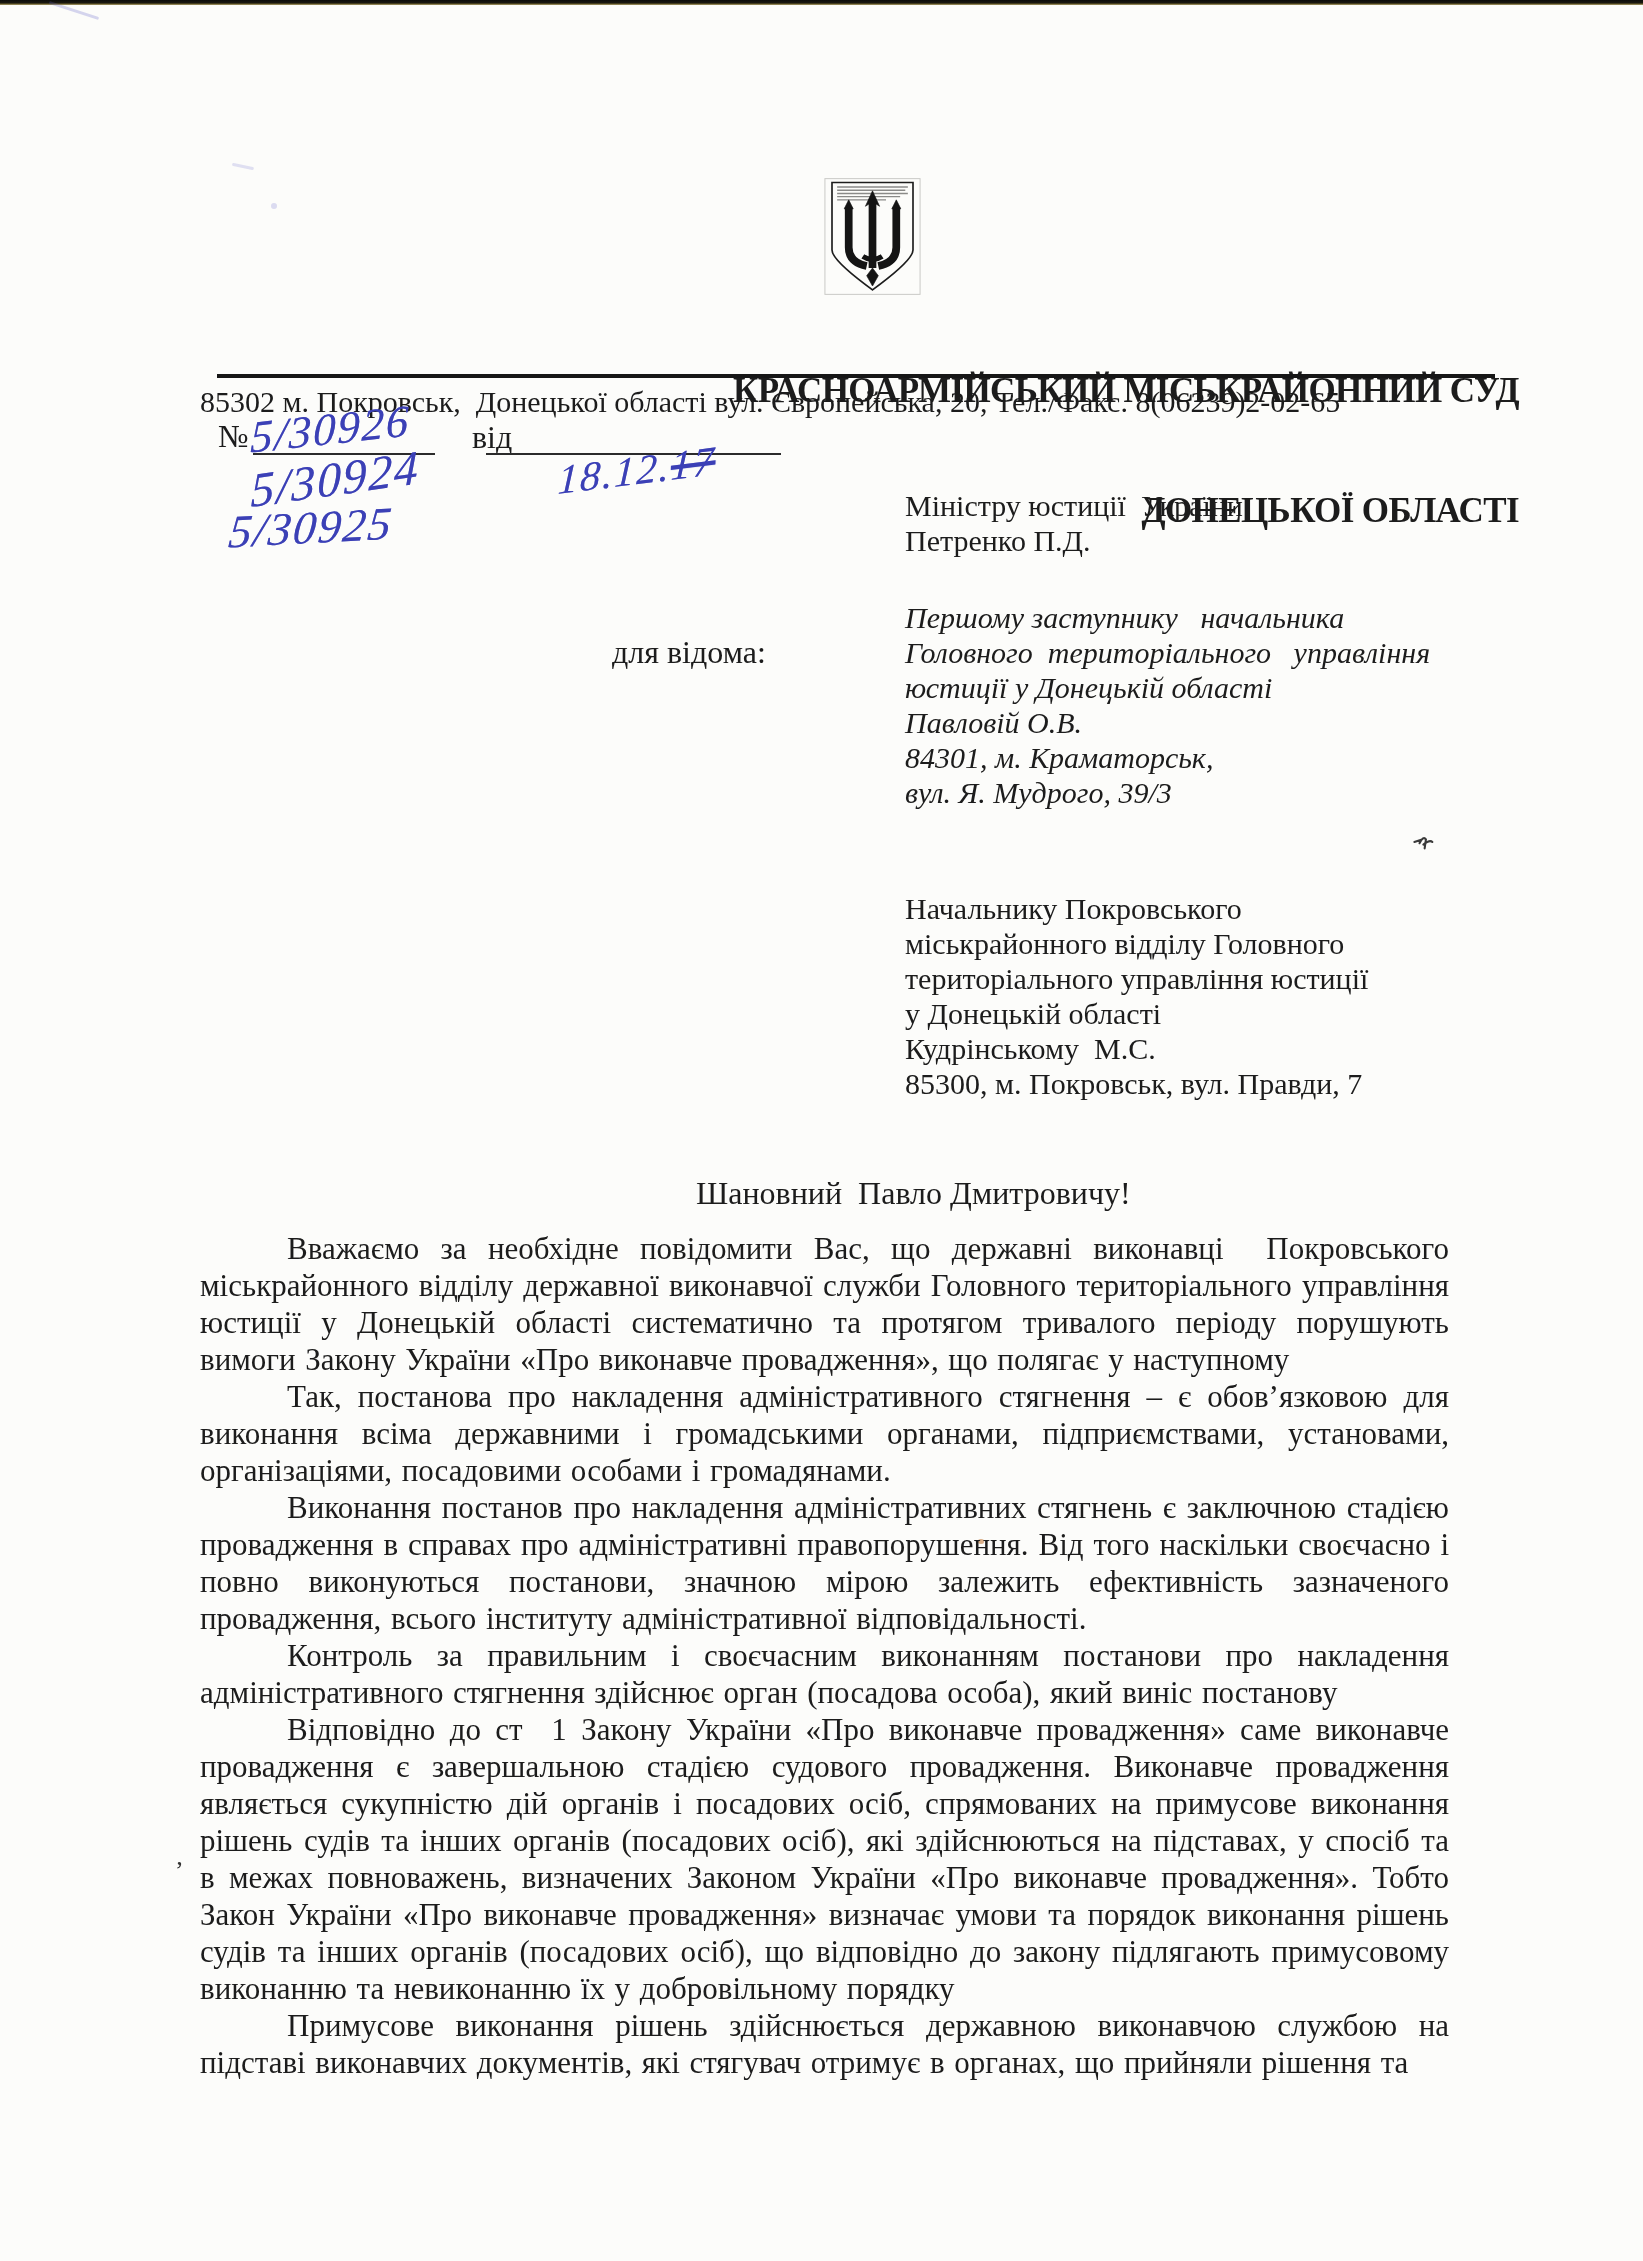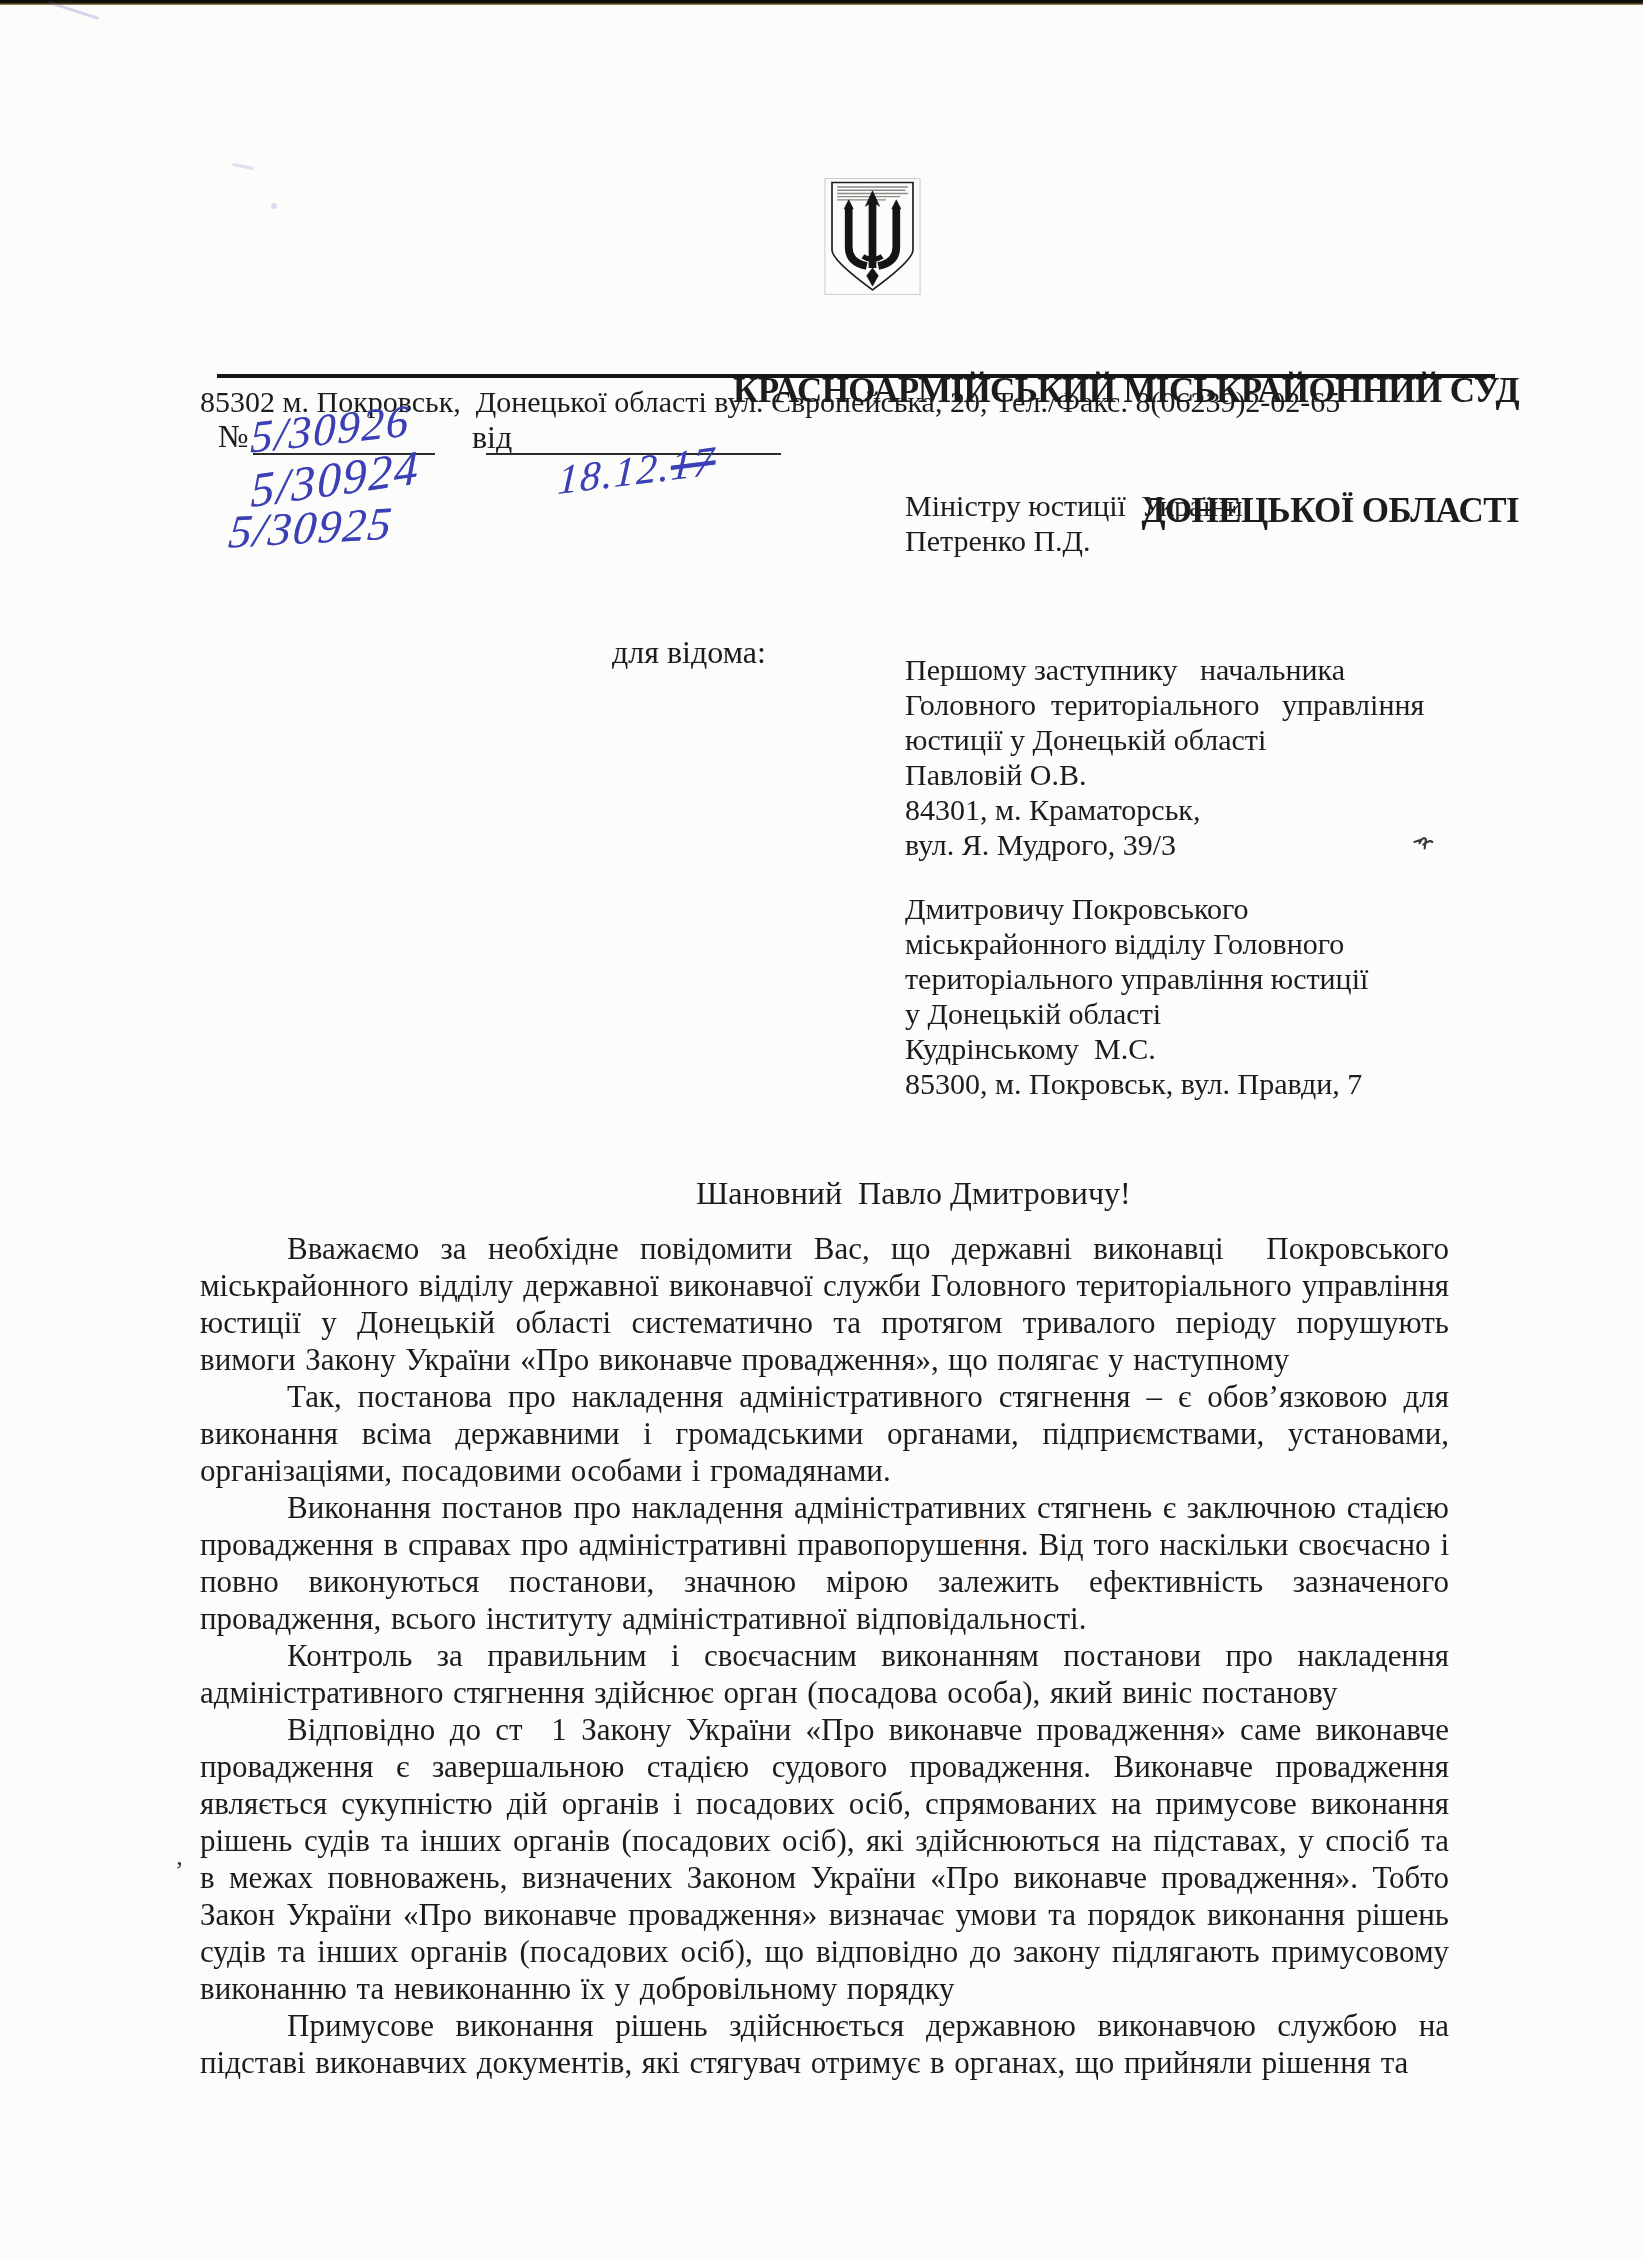--- a/index.html
+++ b/index.html
@@ -98,31 +98,31 @@
   </div>
   <div class="abs hw" style="left: 250px; top: 451px; font-size: 48px; transform: rotate(-8deg) skewX(-9deg); color: rgb(59, 64, 182);">5/30924</div>
   <div class="abs hw" style="left: 229px; top: 501px; font-size: 46px; transform: rotate(-3deg) skewX(-9deg); color: rgb(59, 64, 182);">5/30925</div>
 
   <div class="abs rcpt" style="top:488px;">
     <div>Міністру юстиції  України</div>
     <div>Петренко П.Д.</div>
   </div>
 
   <div class="abs attention">для відома:</div>
-  <div class="abs rcpt" style="top:652px;">
+  <div class="abs rcpt" style="top:600px;font-style:italic;">
     <div>Першому заступнику   начальника</div>
     <div>Головного  територіального   управління</div>
     <div>юстиції у Донецькій області</div>
     <div>Павловій О.В.</div>
     <div>84301, м. Краматорськ,</div>
     <div>вул. Я. Мудрого, 39/3</div>
   </div>
 
   <div class="abs rcpt" style="top:891px;">
-    <div>Дмитровичу Покровського</div>
+    <div>Начальнику Покровського</div>
     <div>міськрайонного відділу Головного</div>
     <div>територіального управління юстиції</div>
     <div>у Донецькій області</div>
     <div>Кудрінському  М.С.</div>
     <div>85300, м. Покровськ, вул. Правди, 7</div>
   </div>
 
   <div class="abs salutation">Шановний  Павло Дмитровичу!</div>
 
   <div class="abs body-text">

